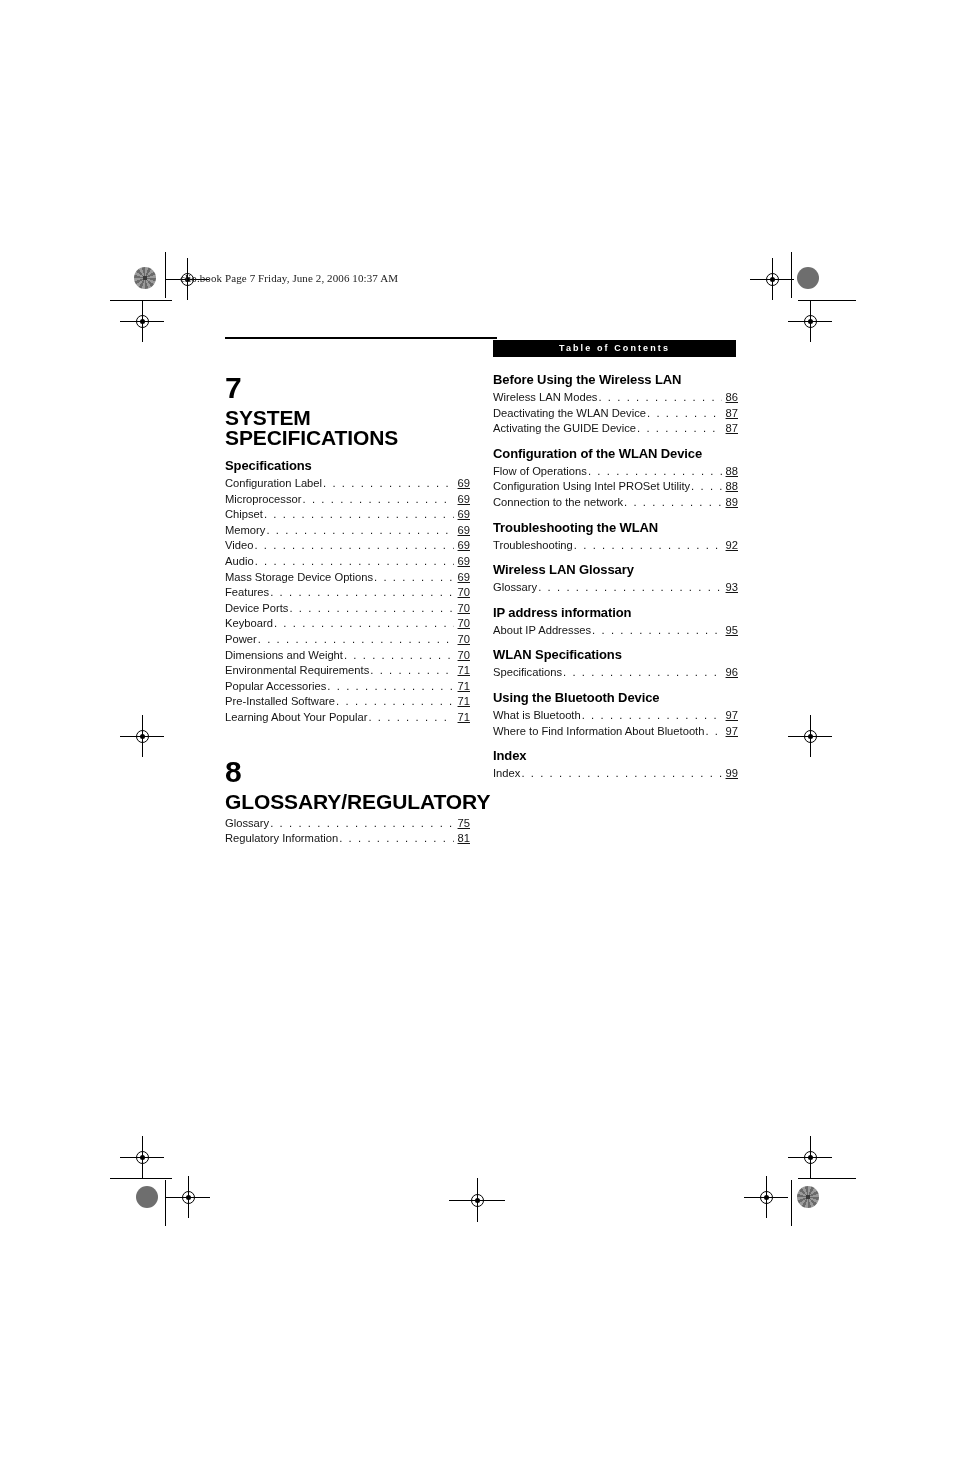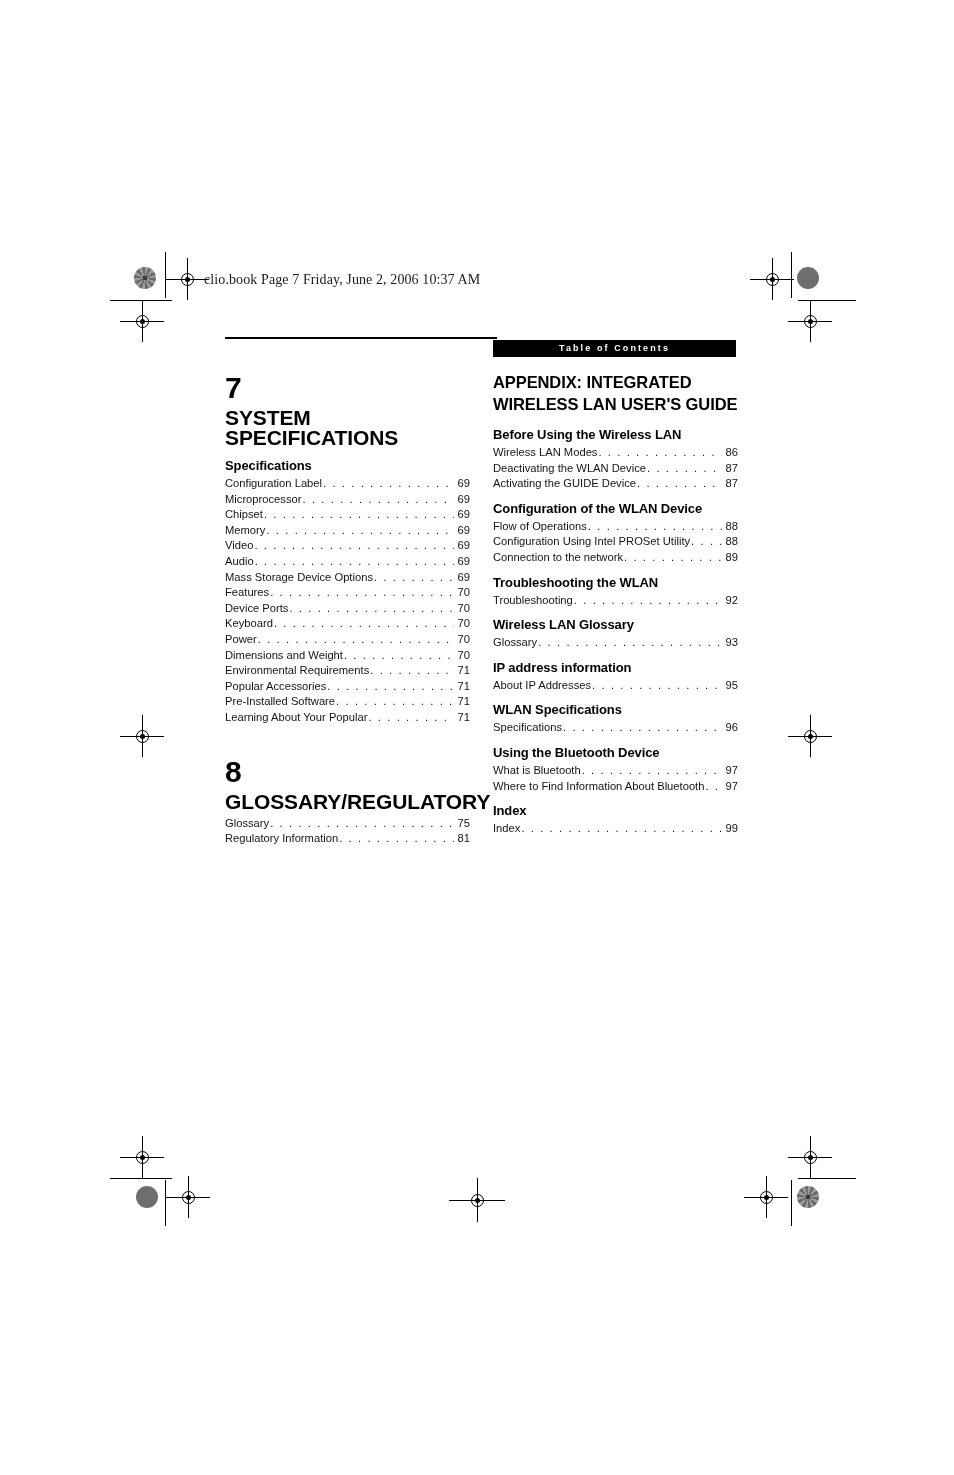--- a/index.html
+++ b/index.html
@@ -76,24 +76,24 @@
     border-radius: 50%;
   }
   .trim-line {
     position: absolute;
     background: #000;
   }
 
   
   .doc-header {
     position: absolute;
-    left: 204px;
+    left: 180px;
     top: 272px;
     font-family: "Liberation Serif", serif;
-    font-size: 14px;
+    font-size: 11px;
     color: #1b1b1b;
     white-space: nowrap;
     letter-spacing: 0.1px;
   }
 
   
   .head-rule {
     position: absolute;
     left: 225px;
     top: 337px;
@@ -176,20 +176,21 @@
     white-space: nowrap;
     margin: 0 1px;
     color: #141414;
     letter-spacing: 1.6px;
     font-size: 11.2px;
   }
   .toc-entry .page {
     flex: 0 0 auto;
     text-align: right;
     min-width: 15px;
+    text-decoration: underline;
   }
   .gap-chapter { height: 30px; }
 </style>
 </head>
 <body>
 
 <div id="page">
 
   <div class="reg-dot textured" style="left:134px; top:267px; width:22px; height:22px;"></div>
   <div class="trim-line" style="left:165px; top:252px; width:1px; height:46px;"></div>
@@ -373,21 +374,20 @@
         <span class="label">Regulatory Information</span>
         <span class="leader">. . . . . . . . . . . . . . . . . . . . . . . . . . . . . . . . . . . . . . . . .</span>
         <span class="page">81</span>
       </div>
     </div>
 
   </div>
 
   <div class="col col-right">
 
-    <div class="appendix-title">APPENDIX: INTEGRATED WIRELESS LAN USER'S GUIDE</div>
 
     <div class="section-title first">Before Using the Wireless LAN</div>
     <div class="toc-entry">
       <span class="label">Wireless LAN Modes</span>
       <span class="leader">. . . . . . . . . . . . . . . . . . . . . . . . . . . . . . . . . . . . . . . . .</span>
       <span class="page">86</span>
     </div>
     <div class="toc-entry">
       <span class="label">Deactivating the WLAN Device</span>
       <span class="leader">. . . . . . . . . . . . . . . . . . . . . . . . . . . . . . . . . . . . . . . . .</span>

